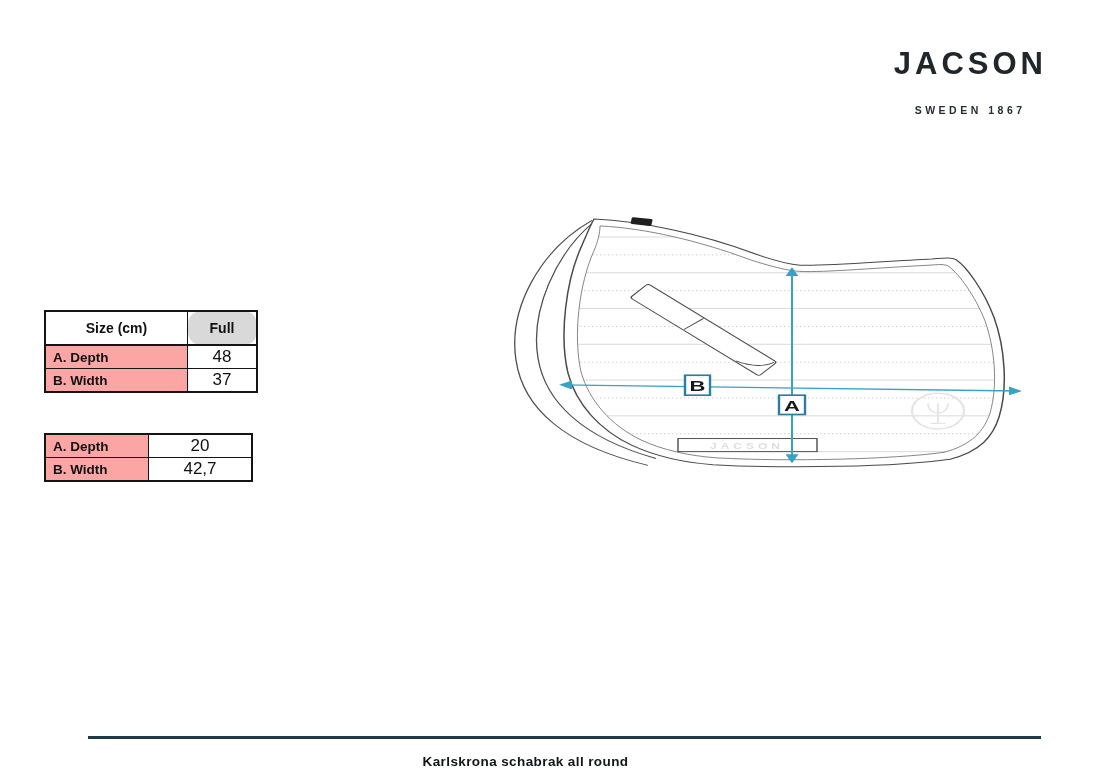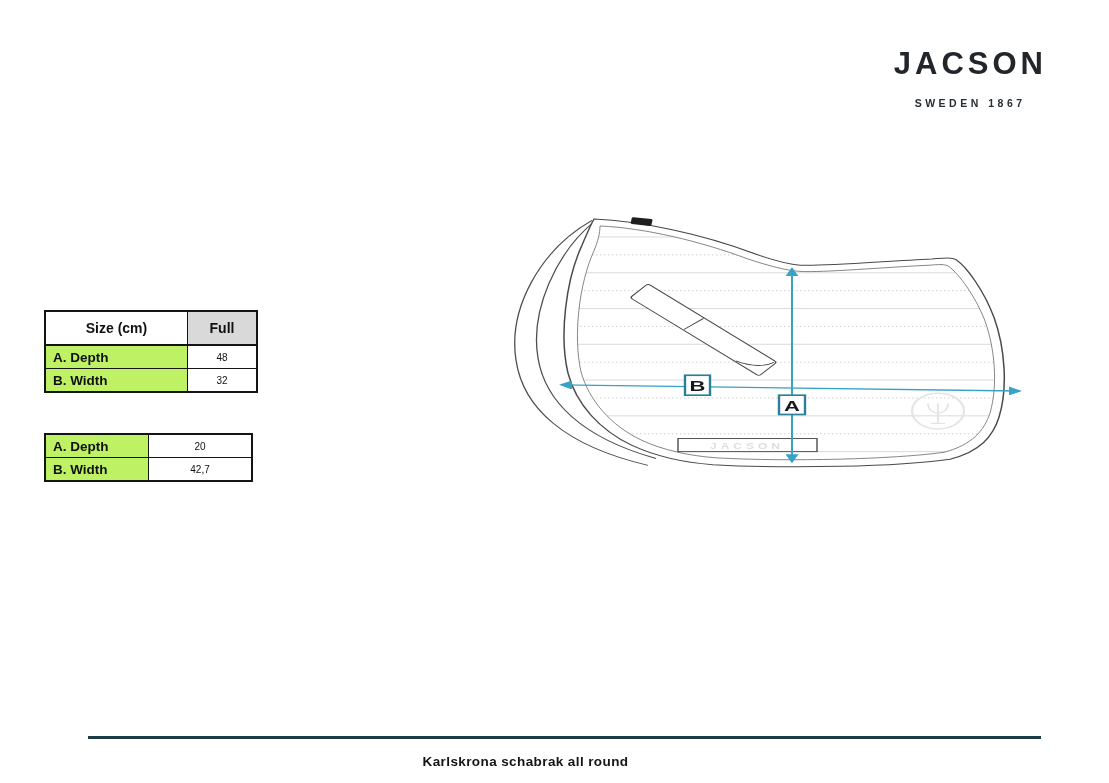--- a/index.html
+++ b/index.html
@@ -4,35 +4,35 @@
 <style>
   html,body{margin:0;padding:0;}
   body{
     width:1109px;height:783px;position:relative;background:#ffffff;
     font-family:"Liberation Sans",sans-serif;overflow:hidden;
   }
 
   
   .brand{position:absolute;top:48px;right:66px;text-align:center;color:#21262b;}
   .brand-name{font-size:31px;font-weight:bold;letter-spacing:4px;margin-right:-4px;line-height:1;}
-  .brand-tagline{font-size:10.5px;font-weight:bold;letter-spacing:3.5px;margin-right:-3.5px;margin-top:18px;color:#262d33;}
+  .brand-tagline{font-size:10.5px;font-weight:bold;letter-spacing:3.5px;margin-right:-3.5px;margin-top:25px;color:#262d33;}
 
   
   table.size-table{
     position:absolute;left:44px;width:209px;border-collapse:collapse;
     background:#fff;border:2.4px solid #141414;table-layout:fixed;
   }
   #table-cm{top:310px;}
   #table-inch{top:433px;}
   .size-table th,.size-table td{border:1.6px solid #141414;color:#111;}
-  .size-table th{height:30px;font-size:14px;font-weight:bold;text-align:center;border-bottom:2.2px solid #141414;}
+  .size-table th{height:30px;font-size:14px;font-weight:bold;text-align:center;border-bottom:2.2px solid #141414;border-radius:13px;}
   th.h-size{width:139px;background:#ffffff;}
   th.h-full{width:66px;background:#d9d9d9;}
-  td.cell-label{background:#bef264;font-weight:bold;font-size:13.5px;padding:2px 0 2px 7px;height:18px;}
-  td.cell-value{background:#ffffff;text-align:center;font-size:10px;}
+  td.cell-label{background:#fca5a5;font-weight:bold;font-size:13.5px;padding:2px 0 2px 7px;height:18px;}
+  td.cell-value{background:#ffffff;text-align:center;font-size:17px;}
 
   
   .diagram-wrap{position:absolute;left:500px;top:195px;width:560px;height:430px;}
 
   
   .footer-divider{position:absolute;left:88px;top:736px;width:953px;height:3px;background:#1d3b46;}
   .footer-caption{
     position:absolute;left:0;top:754px;width:1051px;text-align:center;
     font-size:13.5px;font-weight:bold;color:#121416;letter-spacing:.4px;
   }
@@ -50,21 +50,21 @@
       <tr>
     <th class="h-size">Size (cm)</th>
     <th class="h-full">Full</th>
   </tr>
   <tr>
     <td class="cell-label">A. Depth</td>
     <td class="cell-value">48</td>
   </tr>
   <tr>
     <td class="cell-label">B. Width</td>
-    <td class="cell-value">32</td>
+    <td class="cell-value">37</td>
   </tr>
 </tbody>
   </table>
 
 <table class="size-table" id="table-inch">
   <tbody>
   <tr>
     <td class="cell-label">A. Depth</td>
     <td class="cell-value">20</td>
   </tr>

